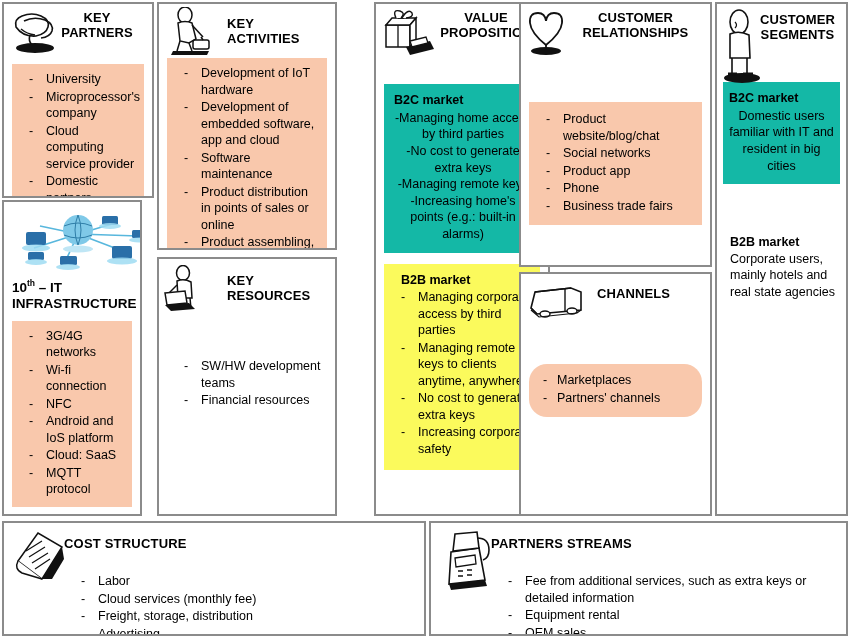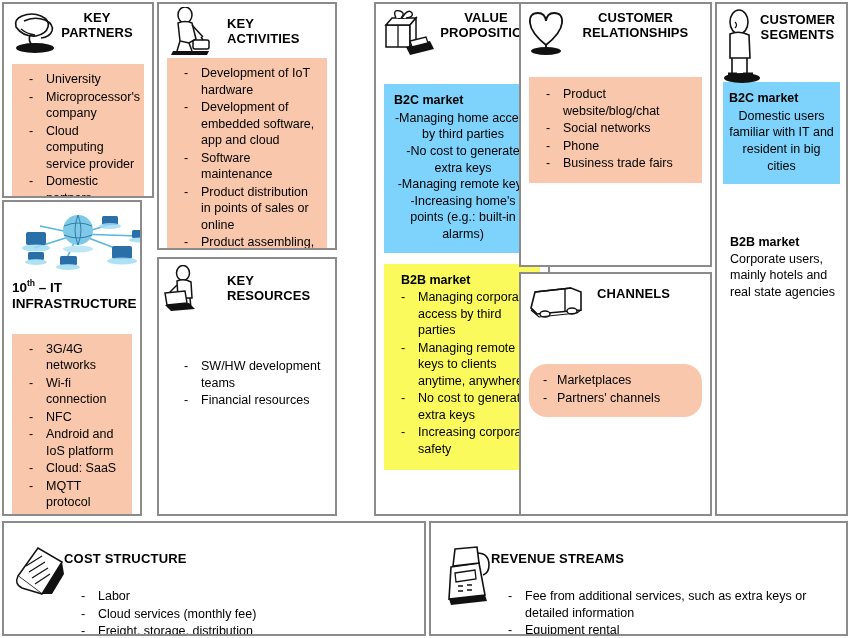--- a/index.html
+++ b/index.html
@@ -59,21 +59,21 @@
     padding-left: 64px;
     padding-top: 8px;
   }
 
   
   .note {
     margin: 0 8px;
     padding: 7px 6px 8px 4px;
   }
   .note.peach  { background: #f9c8ac; }
-  .note.blue   { background: #7dd3fc; }
+  .note.blue   { background: #14b8a6; }
   .note.yellow { background: #fbfa5c; }
   .note.plain  { background: transparent; }
 
   ul.items {
     margin: 0;
     padding: 0;
     list-style: none;
   }
   ul.items li {
     position: relative;
@@ -121,21 +121,20 @@
     font-size: 13.5px;
     line-height: 1.2;
     padding: 2px 0 0 8px;
   }
   .it-title sup { font-size: 8.5px; vertical-align: super; }
 
   
   .bottom-head {
     position: relative;
     padding: 6px 0 0 0;
-    margin-top: 15px;
   }
   .bottom-head .bh-title {
     font-weight: bold;
     font-size: 13px;
     padding-left: 60px;
     padding-top: 7px;
     letter-spacing: .2px;
   }
   .bottom-note {
     margin-top: 17px;
@@ -200,21 +199,21 @@
           <ellipse cx="64" cy="63" rx="12" ry="3"></ellipse>
           <ellipse cx="118" cy="57" rx="15" ry="3.5"></ellipse>
           <ellipse cx="135" cy="36" rx="10" ry="2.5"></ellipse>
         </g>
       </svg>
       <div class="it-title">
         <span>10</span><sup>th</sup><span> – IT</span><br>
         <span>INFRASTRUCTURE</span>
       </div>
     </div>
-    <div class="note peach" style="margin-top:22px;">
+    <div class="note peach" style="margin-top:9px;">
       <ul class="items">
         <li>3G/4G networks</li>
         <li>Wi-fi connection</li>
         <li>NFC</li>
         <li>Android and IoS platform</li>
         <li>Cloud: SaaS</li>
         <li>MQTT protocol</li>
       </ul>
     </div>
   </div>
@@ -313,24 +312,25 @@
       <div class="head-icon">
         <svg viewBox="0 0 56 50" width="56" height="50">
           <ellipse cx="21" cy="44" rx="15" ry="4" fill="#111"></ellipse>
           <path d="M21 38 Q6 26 5 16 Q4 6 13 6 Q20 6 21 14 Q22 6 29 6 Q38 6 37 16 Q36 26 21 38 Z" fill="#fff" stroke="#111" stroke-width="1.8"></path>
           <path d="M21 38 L21 43" stroke="#111" stroke-width="1.8"></path>
         </svg>
       </div>
       <div class="head-title" style="padding-left:40px;">CUSTOMER
 RELATIONSHIPS</div>
     </div>
-    <div class="note peach" style="margin-top:21px; padding:9px 6px 10px 4px;">
+    <div class="note peach" style="margin-top:46px; padding:9px 6px 10px 4px;">
       <ul class="items">
         <li>Product website/blog/chat</li>
         <li>Social networks</li>
+        <li>Product app</li>
         <li>Phone</li>
         <li>Business trade fairs</li>
       </ul>
     </div>
   </div>
 
   <div class="panel" style="left:519px; top:272px; width:193px; height:244px;">
     <div class="panel-head">
       <div class="head-icon" style="top:6px; width:70px;">
         <svg viewBox="0 0 70 46" width="70" height="46">
@@ -407,21 +407,21 @@
       <div class="head-icon" style="left:8px; top:5px; width:54px; height:62px;">
         <svg viewBox="0 0 54 62" width="54" height="62">
           <path d="M12 24 L40 20 L46 52 L10 56 Z" fill="#fff" stroke="#111" stroke-width="1.6"></path>
           <path d="M16 6 L38 4 L40 20 L14 23 Z" fill="#fff" stroke="#111" stroke-width="1.6"></path>
           <path d="M38 10 Q50 10 50 22 Q50 30 44 32" fill="none" stroke="#111" stroke-width="1.6"></path>
           <path d="M16 30 L36 27 L37 36 L17 39 Z" fill="#fff" stroke="#111" stroke-width="1.3"></path>
           <path d="M19 43 h5 M28 42 h5 M19 48 h5 M28 47 h5" stroke="#111" stroke-width="1.3"></path>
           <path d="M10 56 L46 52 L48 58 L12 62 Z" fill="#111"></path>
         </svg>
       </div>
-      <div class="bh-title">REVENUE STREAMS</div>
+      <div class="bh-title">PARTNERS STREAMS</div>
     </div>
     <div class="bottom-note green">
       <ul class="items">
         <li>Fee from additional services, such as extra keys or detailed information</li>
         <li>Equipment rental</li>
         <li>OEM sales</li>
       </ul>
     </div>
   </div>
 

